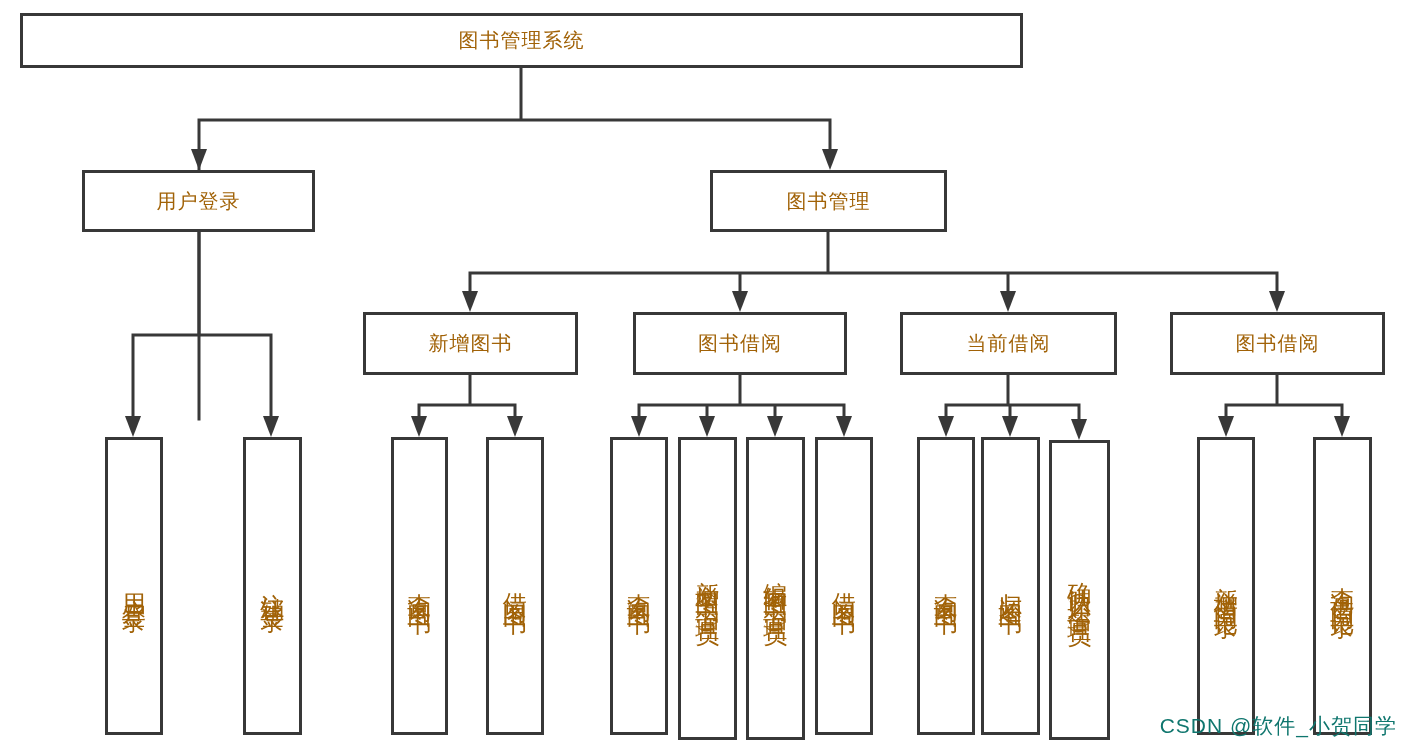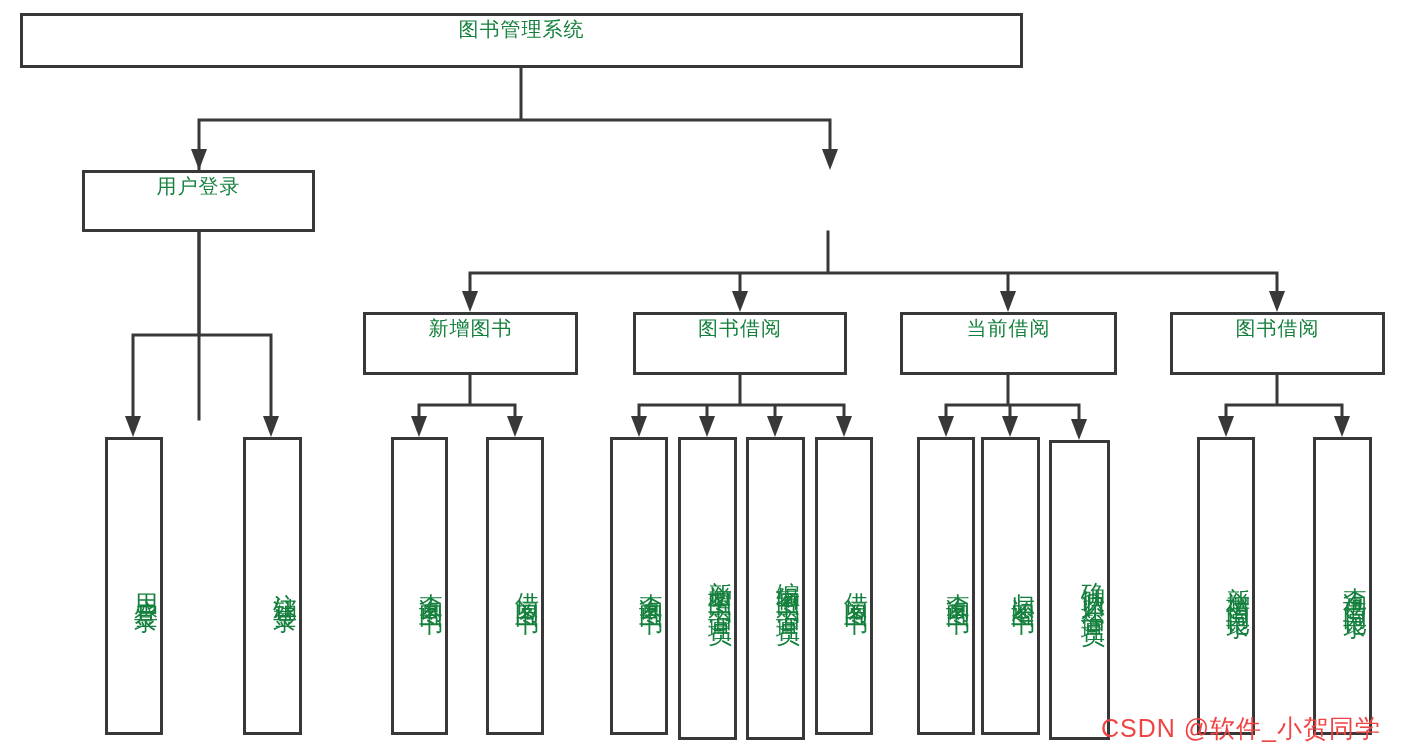--- a/index.html
+++ b/index.html
@@ -9,36 +9,36 @@
     background:#ffffff;
     font-family:"Liberation Sans","DejaVu Sans",sans-serif;
     overflow:hidden;
   }
   .connectors{position:absolute;left:0;top:0;width:1405px;height:747px;}
   .box{
     position:absolute;
     box-sizing:border-box;
     border:3px solid #383838;
     background:#ffffff;
-    display:flex;justify-content:center;
-    color:#15803d;
+    display:flex;align-items:center;justify-content:center;
+    color:#a16207;
     text-align:center;
   }
   .box.h{font-size:20px;letter-spacing:1px;}
   .box.v{
     writing-mode:vertical-rl;
     font-size:24px;
     letter-spacing:6px;
     line-height:1.15;
   }
   .watermark{
     position:absolute;
-    right:24px;top:712px;
-    font-size:25px;
-    color:#ef4444;
+    right:8px;top:712px;
+    font-size:21px;
+    color:#0f766e;
     letter-spacing:1px;
     white-space:nowrap;
   }
 </style>
 </head>
 <body>
 
 <div class="canvas">
 
   <svg class="connectors" width="1405" height="747" viewBox="0 0 1405 747">
@@ -73,20 +73,23 @@
       <polygon points="1334,416 1350,416 1342,437"></polygon>
     </g>
   </svg>
 
   <div class="box h" style="left:20px;top:13px;width:1003px;height:55px">
     <span>图书管理系统</span>
   </div>
 
   <div class="box h" style="left:82px;top:170px;width:233px;height:62px">
     <span>用户登录</span>
+  </div>
+  <div class="box h" style="left:710px;top:170px;width:237px;height:62px">
+    <span>图书管理</span>
   </div>
 
   <div class="box h" style="left:363px;top:312px;width:215px;height:63px">
     <span>新增图书</span>
   </div>
   <div class="box h" style="left:633px;top:312px;width:214px;height:63px">
     <span>图书借阅</span>
   </div>
   <div class="box h" style="left:900px;top:312px;width:217px;height:63px">
     <span>当前借阅</span>

